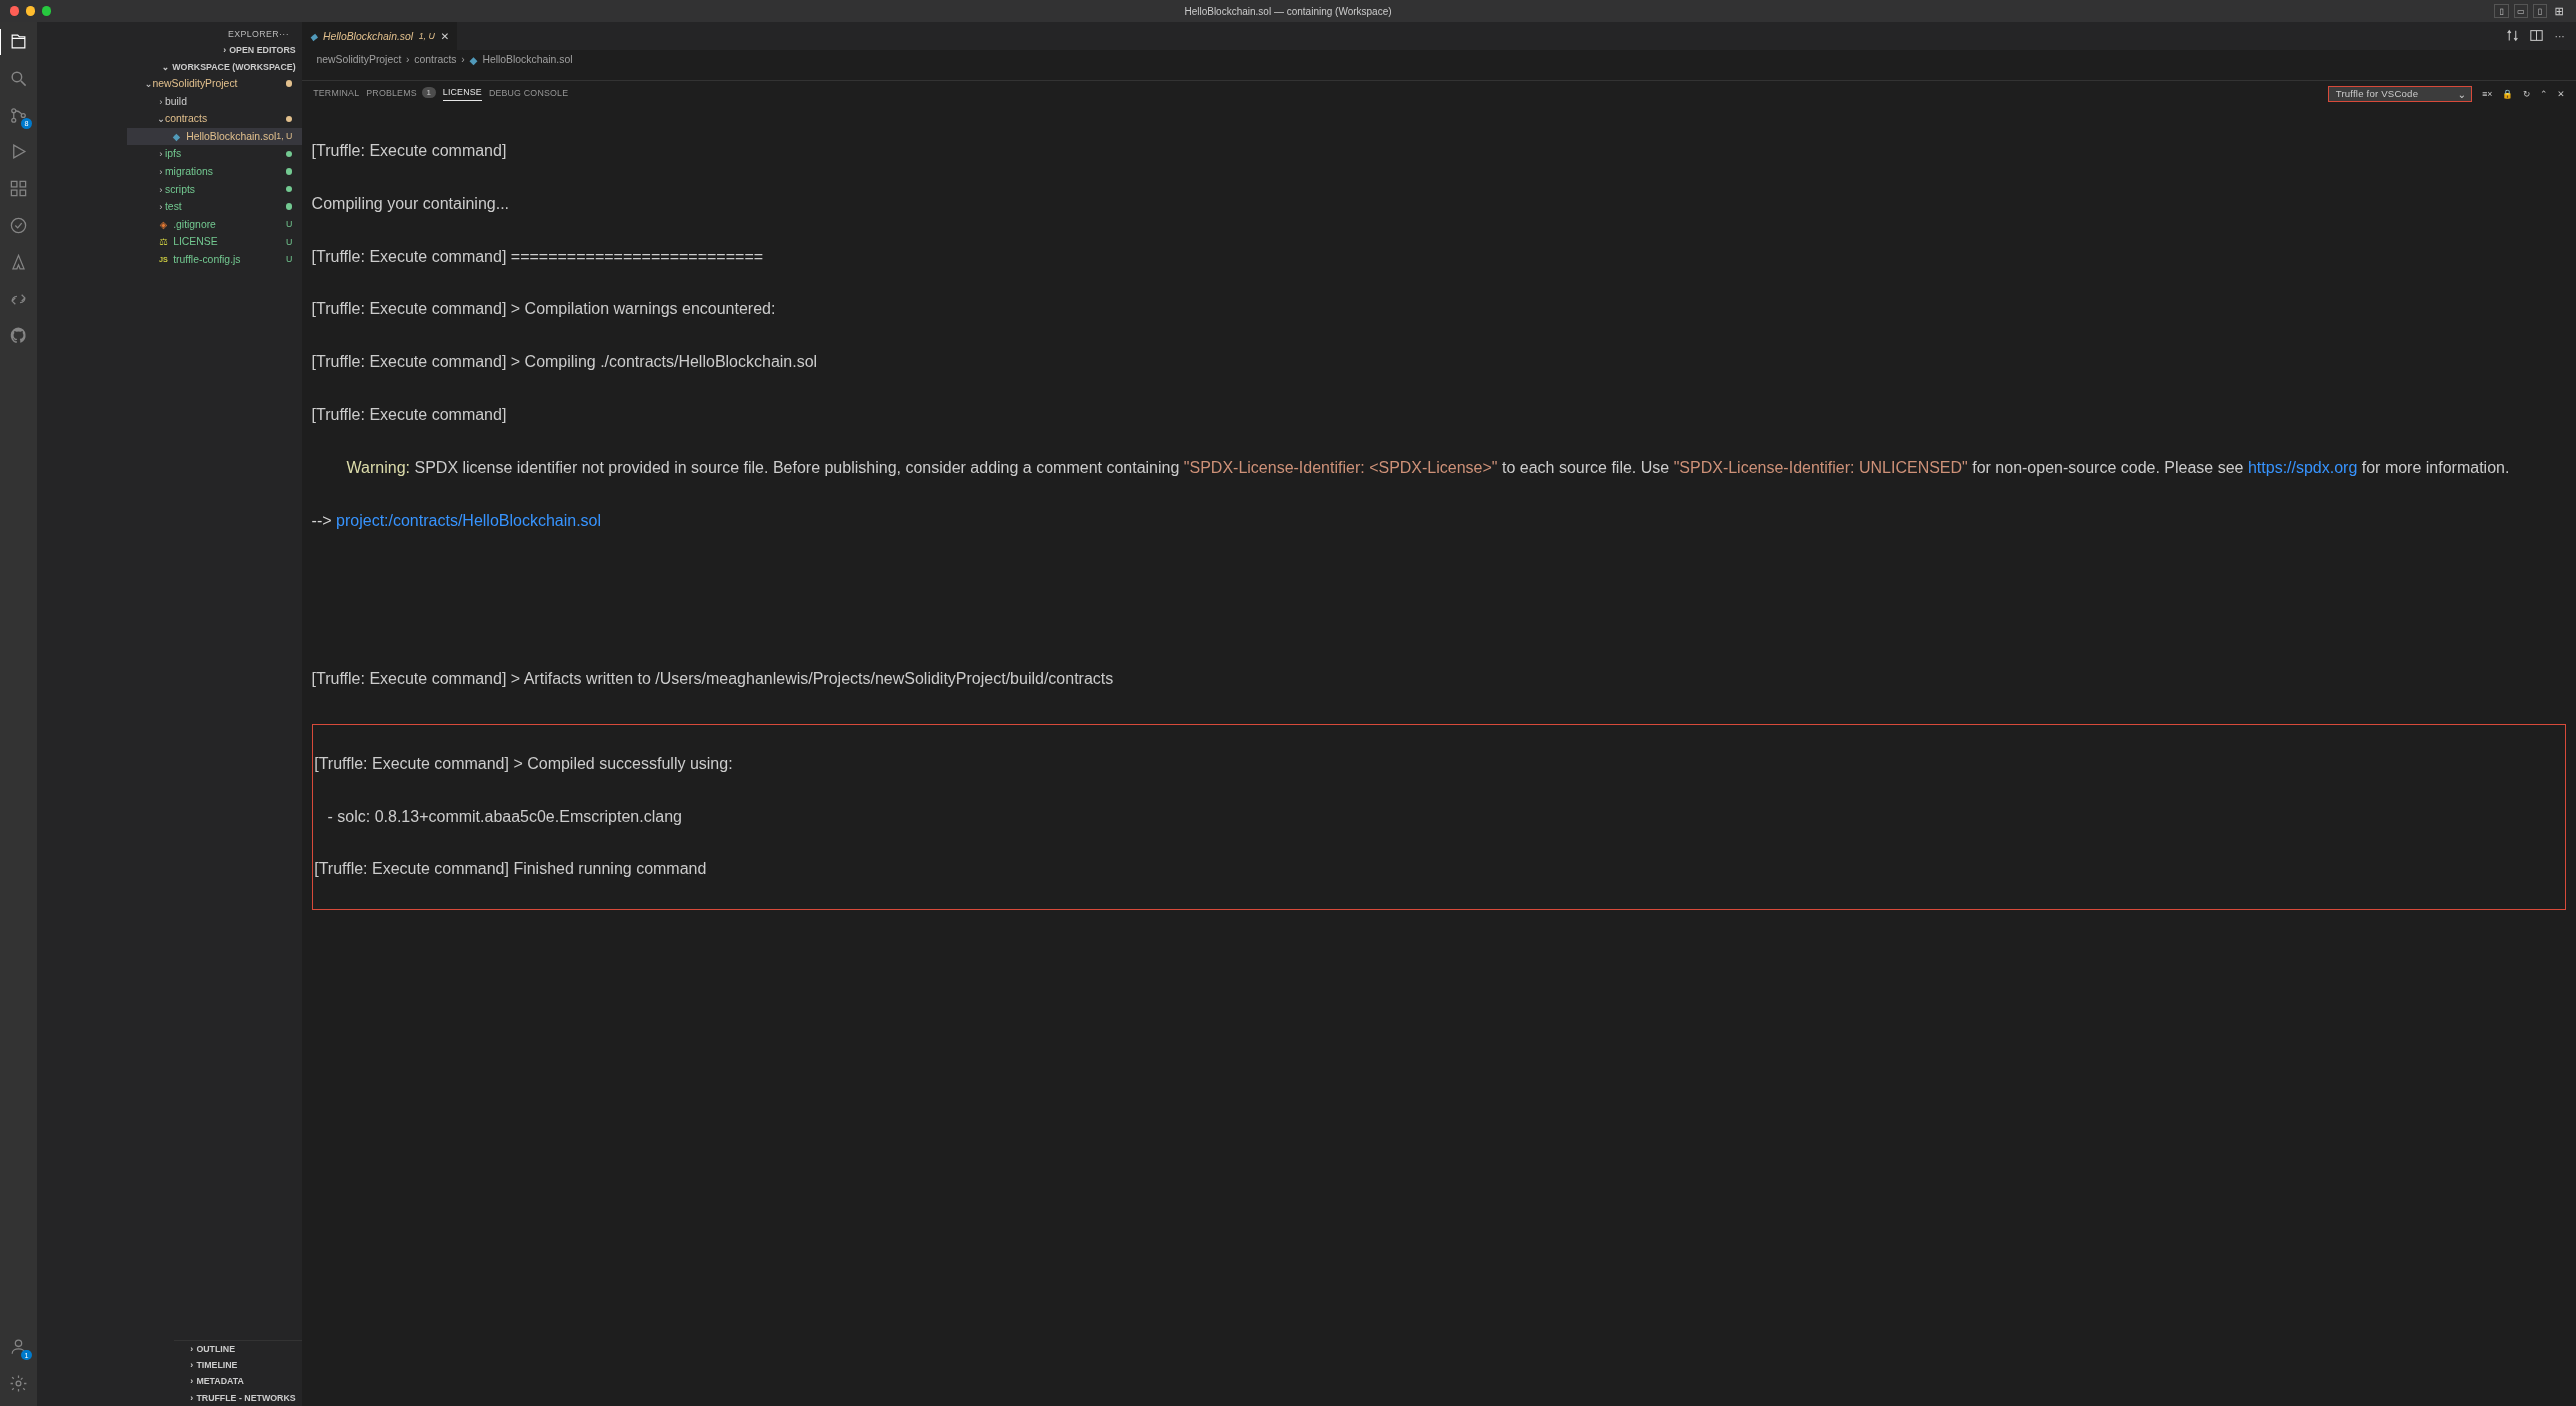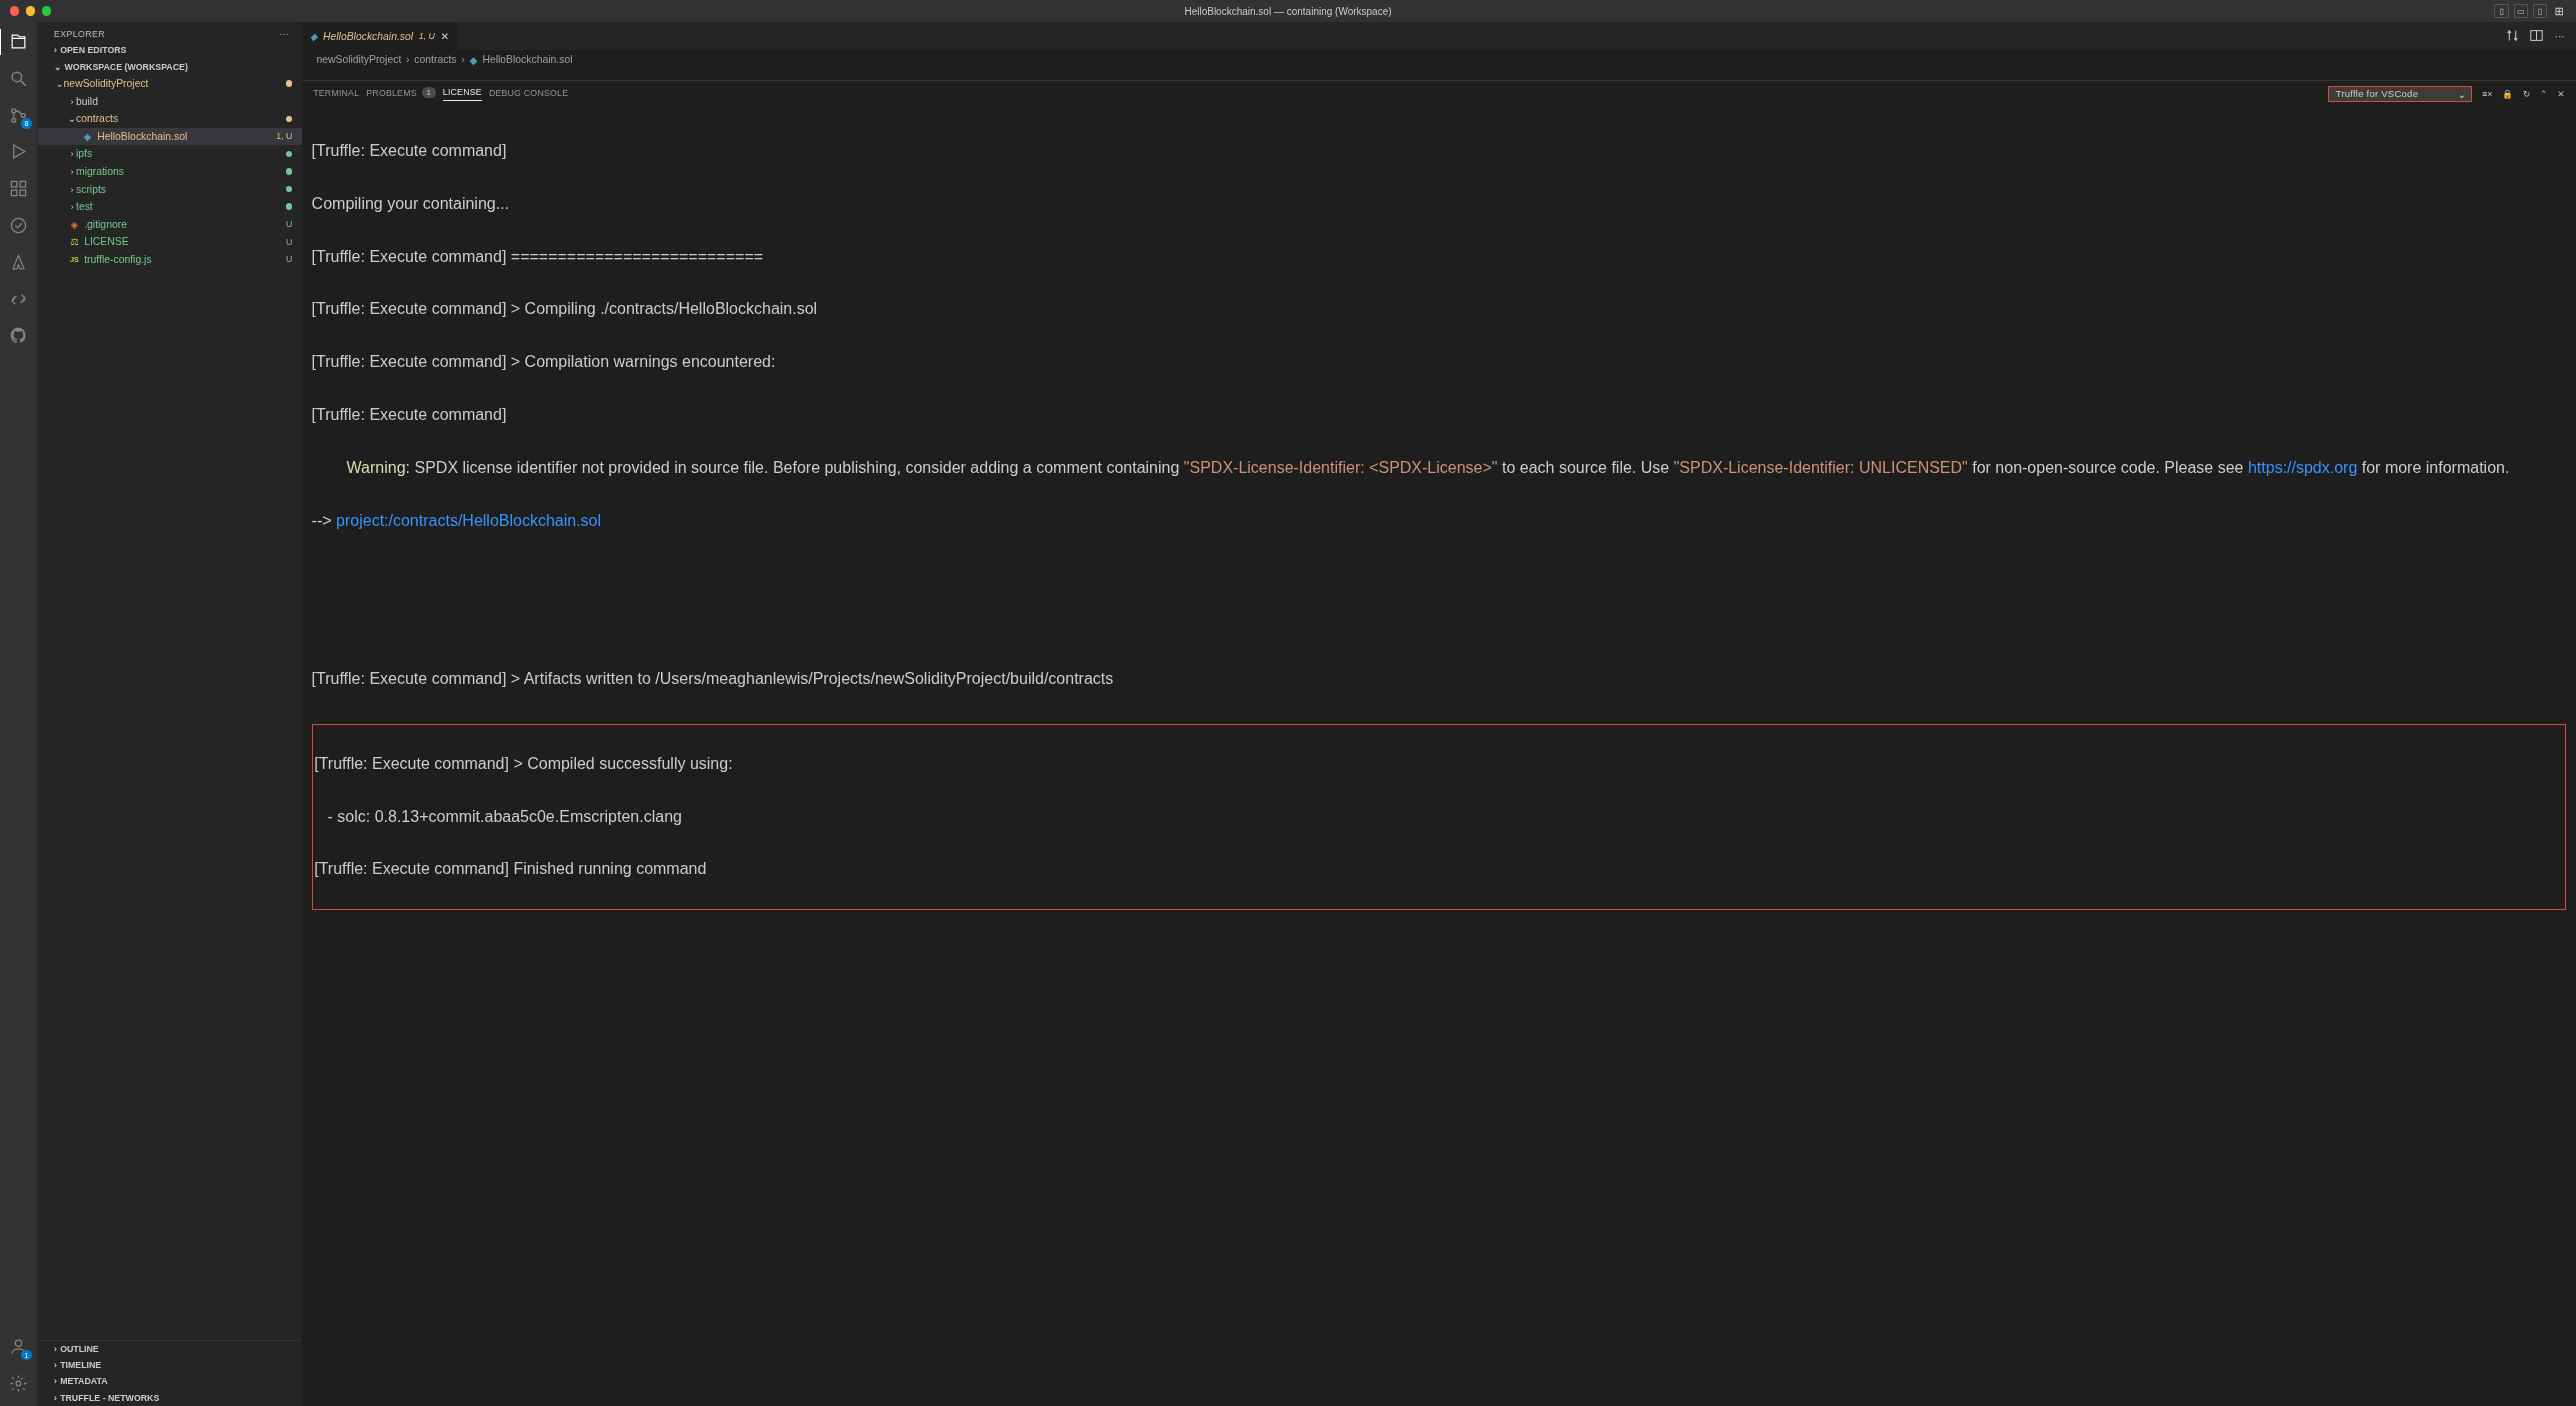--- a/index.html
+++ b/index.html
@@ -12,21 +12,21 @@
 .title-center { position:absolute; left:50%; transform:translateX(-50%); color:#ccc; font-size:10px; }
 .title-icons { margin-left:auto; display:flex; gap:4.8px; padding-right:9.6px; color:#ccc; }
 .title-icons span { width:14.4px; height:14.4px; display:inline-flex; align-items:center; justify-content:center; border:0.8px solid #555; font-size:8px; }
 .body { flex:1; display:flex; min-height:0; }
 .activity { width:38px; background:#333333; display:flex; flex-direction:column; align-items:center; padding-top:8px; gap:14.4px; border-right:0.8px solid #252526; }
 .activity .ab { width:22.4px; height:22.4px; display:flex; align-items:center; justify-content:center; color:#858585; cursor:pointer; position:relative; }
 .activity .ab.active { color:#fff; }
 .activity .ab.active::before { content:""; position:absolute; left:-8px; top:-1.6px; width:1.6px; height:26px; background:#fff; }
 .badge-blue { position:absolute; bottom:-2.4px; right:-2.4px; background:#007acc; color:#fff; font-size:7.2px; border-radius:6.4px; padding:0.8px 3.2px; min-width:11.2px; text-align:center; }
 .activity-bottom { margin-top:auto; margin-bottom:11.2px; display:flex; flex-direction:column; gap:14.4px; align-items:center; }
-.sidebar { width:264px; background:#252526; display:flex; flex-direction:column; }
+.sidebar { width:264px; background:#252526; display:flex; flex-direction:column;align-items:flex-end; }
 .sb-head { display:flex; justify-content:space-between; align-items:center; padding:6.4px 13px 3.2px 16px; color:#bbb; font-size:8.8px; letter-spacing:0.4px; }
 .sb-sect { padding:3.2px 6.4px 3.2px 16px; font-size:8.8px; color:#ccc; display:flex; align-items:center; gap:3.2px; font-weight:600; }
 .tree { flex:1; overflow:auto; }
 .row { display:flex; align-items:center; height:17.6px; padding-right:9.6px; cursor:pointer; font-size:10.4px; }
 .row.sel { background:#37373d; }
 .row .chev { width:8px; color:#c5c5c5; font-size:9.6px; text-align:center; }
 .row .ico { width:13px; text-align:center; font-size:9.6px; margin-right:3.2px; }
 .row .lbl { flex:1; white-space:nowrap; overflow:hidden; text-overflow:ellipsis; }
 .row .rb { margin-left:auto; font-size:8.8px; display:flex; align-items:center; gap:4.8px; }
 .git-dot { width:6.4px; height:6.4px; border-radius:50%; background:#6c6c6c; }
@@ -304,22 +304,22 @@
             <span>🔒</span>
             <span>↻</span>
             <span>⌃</span>
             <span>✕</span>
           </div>
         </div>
         <div class="out">
 <div>[Truffle: Execute command]</div>
 <div>Compiling your containing...</div>
 <div>[Truffle: Execute command] ===========================</div>
+<div>[Truffle: Execute command] &gt; Compilation warnings encountered:</div>
 <div>[Truffle: Execute command] &gt; Compiling ./contracts/HelloBlockchain.sol</div>
-<div>[Truffle: Execute command] &gt; Compilation warnings encountered:</div>
 <div>[Truffle: Execute command]</div>
 <div style="padding-left:35px;"><span class="warn">Warning:</span><span> SPDX license identifier not provided in source file. Before publishing, consider adding a comment containing </span><span class="str">"SPDX-License-Identifier: &lt;SPDX-License&gt;"</span><span> to each source file. Use </span><span class="str">"SPDX-License-Identifier: UNLICENSED"</span><span> for non-open-source code. Please see </span><span class="link">https://spdx.org</span><span> for more information.</span></div>
 <div><span class="arrow">--&gt; </span><span class="path">project:/contracts/HelloBlockchain.sol</span></div>
 <div>&nbsp;</div>
 <div>&nbsp;</div>
 <div>[Truffle: Execute command] &gt; Artifacts written to /Users/meaghanlewis/Projects/newSolidityProject/build/contracts</div>
 <div class="highlight-box">
 <div>[Truffle: Execute command] &gt; Compiled successfully using:</div>
 <div>   - solc: 0.8.13+commit.abaa5c0e.Emscripten.clang</div>
 <div>[Truffle: Execute command] Finished running command</div>

